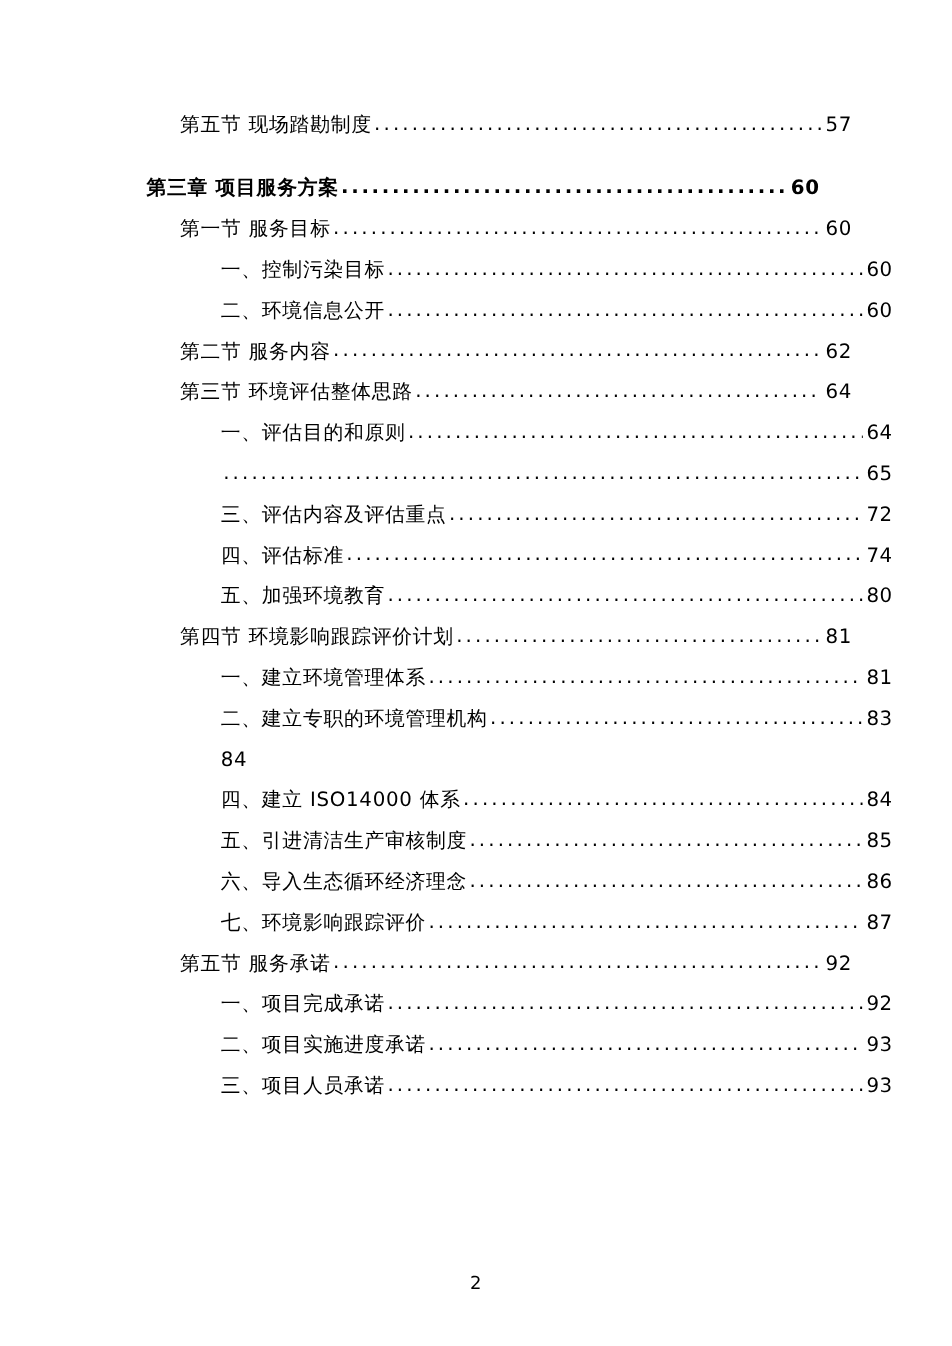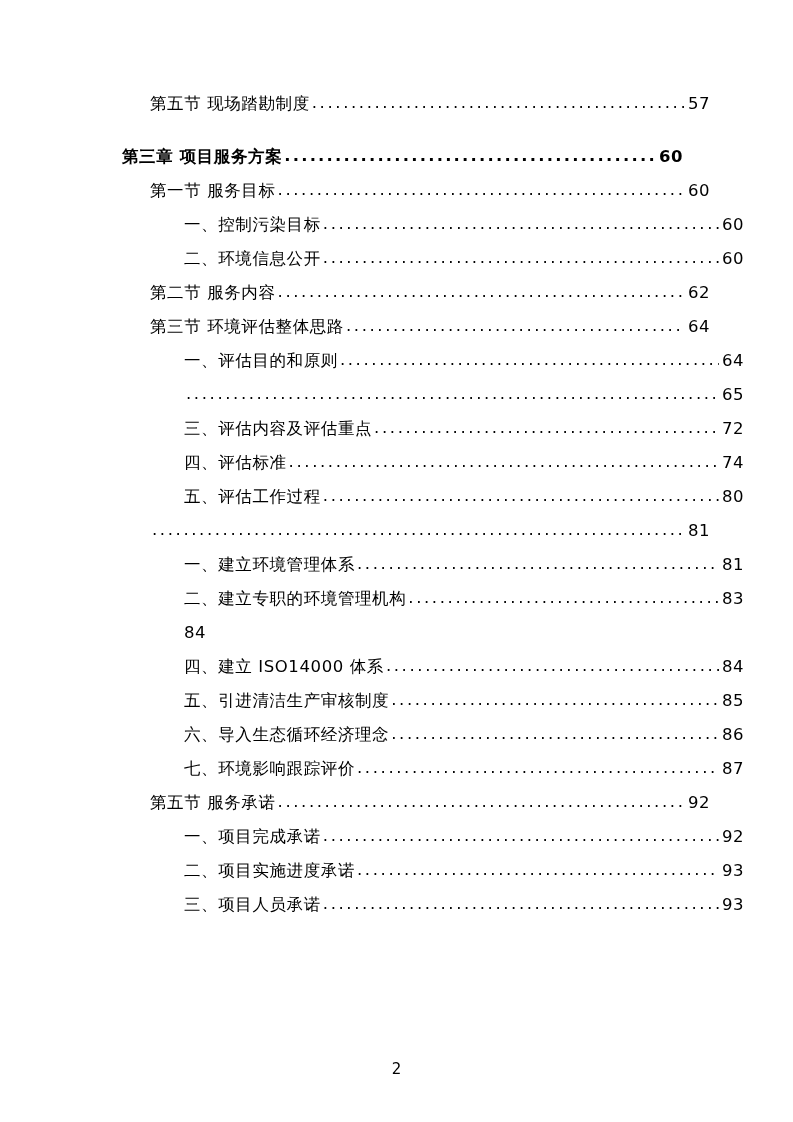--- a/index.html
+++ b/index.html
@@ -136,25 +136,26 @@
         <span class="label">三、评估内容及评估重点</span>
         <span class="dots">........................................................................................................................</span>
         <span class="page-no">72</span>
       </div>
       <div class="toc-entry lvl-item">
         <span class="label">四、评估标准</span>
         <span class="dots">........................................................................................................................</span>
         <span class="page-no">74</span>
       </div>
       <div class="toc-entry lvl-item">
-        <span class="label">五、评估工作过程</span>
+        <span class="label">五、加强环境教育</span>
         <span class="dots">........................................................................................................................</span>
         <span class="page-no">80</span>
       </div>
       <div class="toc-entry lvl-section">
+        <span class="label">第四节  环境影响跟踪评价计划</span>
         <span class="dots">........................................................................................................................</span>
         <span class="page-no">81</span>
       </div>
       <div class="toc-entry lvl-item">
         <span class="label">一、建立环境管理体系</span>
         <span class="dots">........................................................................................................................</span>
         <span class="page-no">81</span>
       </div>
       <div class="toc-entry lvl-item">
         <span class="label">二、建立专职的环境管理机构</span>

